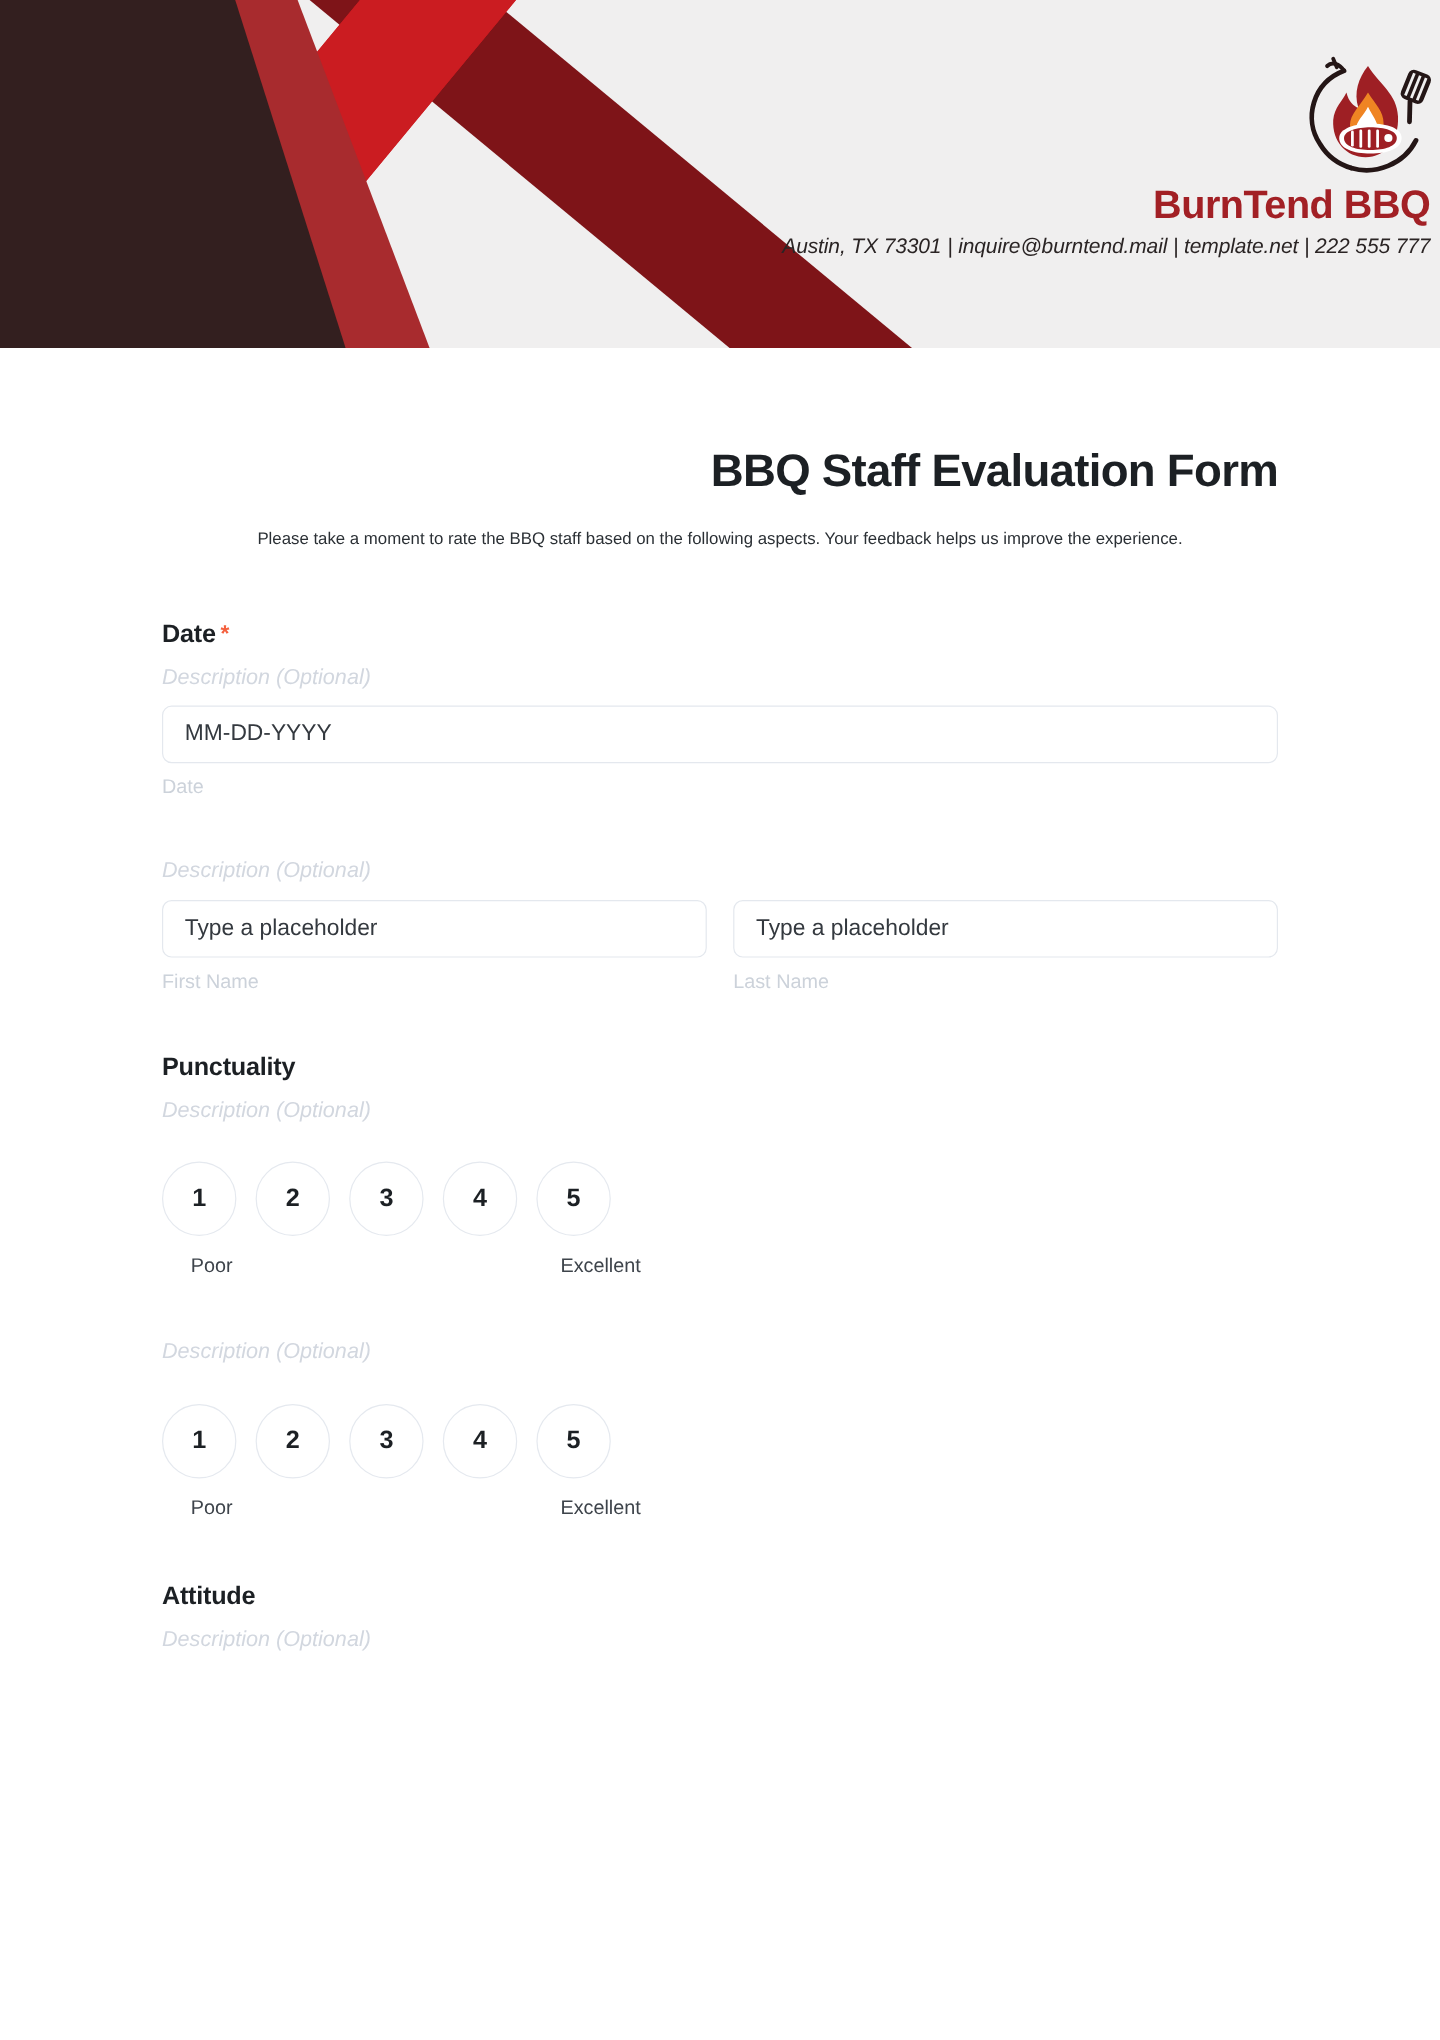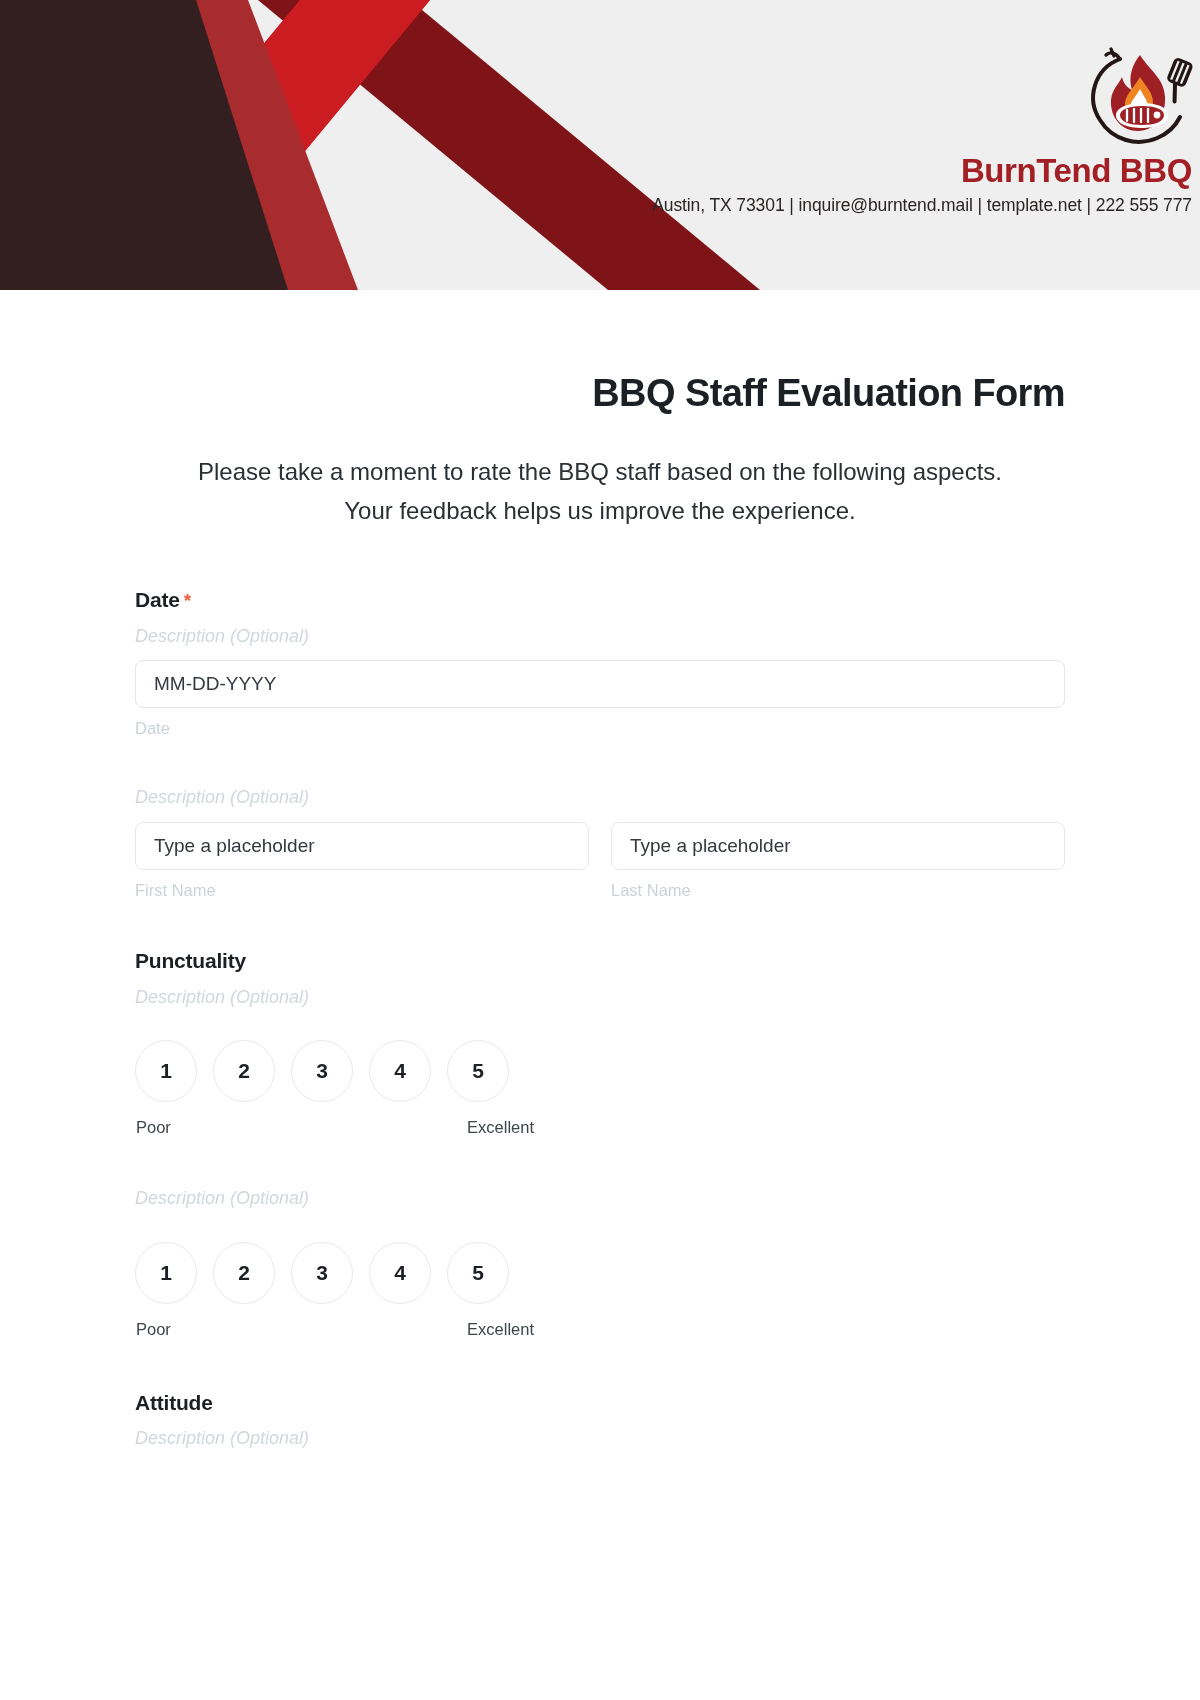--- a/index.html
+++ b/index.html
@@ -50,41 +50,42 @@
     line-height:1.05;
     margin-top:4px;
     white-space:nowrap;
   }
   .brand-contact {
     font-size:17.5px;
     color:#2a2424;
     margin-top:6px;
     letter-spacing:-0.1px;
     white-space:nowrap;
+    font-style:italic;
   }
 
   
   .form-body {
     width:1200px;
     padding:0 135px;
   }
   .form-title {
     text-align:right;
     font-size:38px;
     font-weight:bold;
     color:#1c2024;
     letter-spacing:-0.6px;
     margin-top:82px;
   }
   .form-subtitle {
     text-align:center;
-    font-size:24px;
+    font-size:14px;
     line-height:1.62;
     color:#2b3035;
-    margin:38px auto 0 auto;
+    margin:22px auto 0 auto;
     max-width:855px;
   }
 
   .field-block { margin-top:48px; }
   .field-block.first { margin-top:56px; }
 
   .field-label {
     font-size:21px;
     font-weight:bold;
     color:#1c2024;
@@ -149,21 +150,21 @@
     margin-top:16px;
     height:22px;
   }
   .anchor {
     position:absolute;
     font-size:16.5px;
     color:#3e444b;
     line-height:1.2;
     white-space:nowrap;
   }
-  .anchor.low { left:1px; }
+  .anchor.low { left:24px; }
   .anchor.high { right:-9px; }
 </style>
 </head>
 <body>
 
 <div class="page">
 
   <div class="banner">
     <svg class="banner-svg" viewBox="0 0 1200 290" preserveAspectRatio="none">
       <rect x="0" y="0" width="1200" height="290" fill="#f0efef"></rect>

